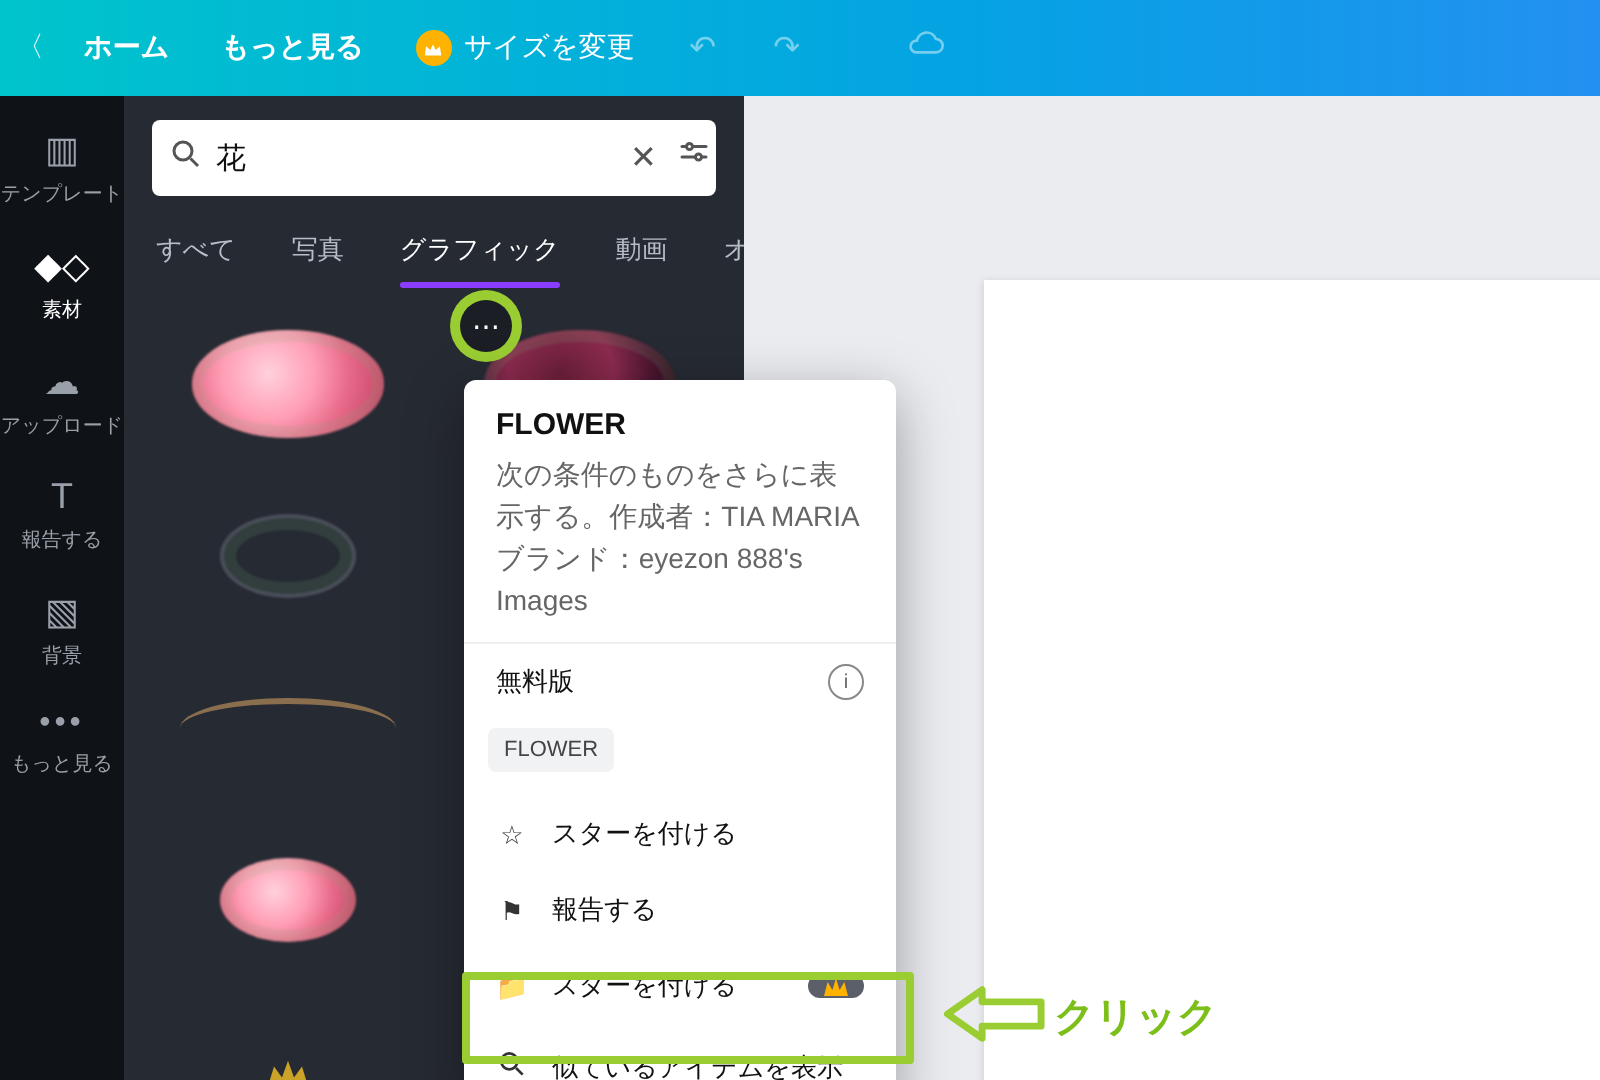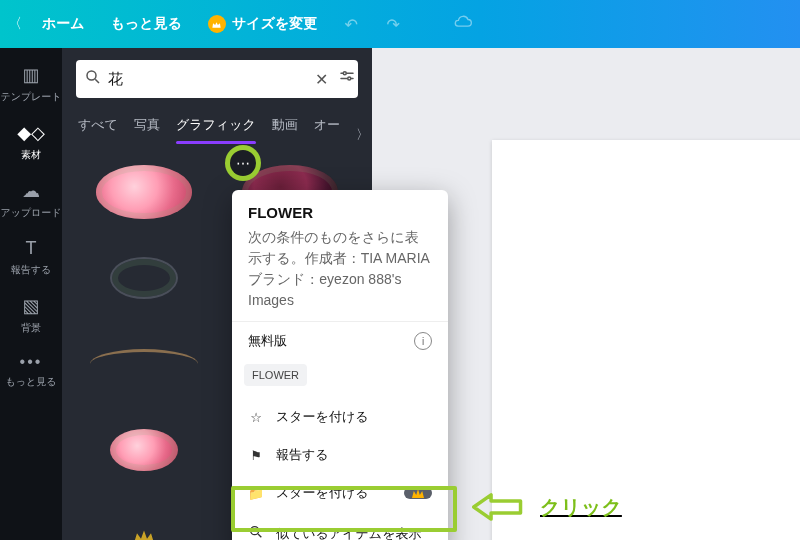--- a/index.html
+++ b/index.html
@@ -7,21 +7,21 @@
 
   
   .topbar {
     height: 48px;
     background: linear-gradient(90deg, #00c4cc 0%, #04a3e3 60%, #2390f1 100%);
     display: flex; align-items: center; padding: 0 8px; gap: 14px;
     color: #fff;
   }
   .topbar .btn { display: flex; align-items: center; gap: 6px; font-size: 14px; cursor: pointer; padding: 6px 6px; font-weight: bold; }
   .topbar .chev { font-size: 14px; opacity: .9; }
-  .topbar .resize { display: flex; align-items: center; gap: 6px; background: transparent; font-weight: 700; }
+  .topbar .resize { display: flex; align-items: center; gap: 6px; background: transparent; font-weight: 400; }
   .topbar .crown {
     width: 18px; height: 18px; border-radius: 50%; background: #ffb300;
     display: inline-flex; align-items: center; justify-content: center;
   }
   .topbar .crown svg { width: 11px; height: 11px; }
   .topbar .tool { width: 28px; text-align: center; opacity: .85; font-size: 16px; cursor: pointer; }
   .topbar .tool.dis { opacity: .45; }
 
   
   .rail {
@@ -44,21 +44,21 @@
     background: #fff; border-radius: 4px; height: 38px;
     display: flex; align-items: center; padding: 0 8px; gap: 6px;
   }
   .search .sicon { color: #555; }
   .search input {
     flex: 1; border: none; outline: none; font-size: 15px; color: #111;
     background: transparent;
   }
   .search .xicon, .search .slider { color: #555; cursor: pointer; padding: 2px; }
   .tabs {
-    display: flex; align-items: flex-end; gap: 16px; padding: 4px 16px 0;
+    display: flex; align-items: flex-end; gap: 28px; padding: 4px 16px 0;
     font-size: 13px; color: #b7bcc6; position: relative;
   }
   .tabs .tab { padding: 6px 0 10px; cursor: pointer; white-space: nowrap; }
   .tabs .tab.active { color: #fff; font-weight: 400; position: relative; }
   .tabs .tab.active::after {
     content: ""; position: absolute; left: 0; right: 0; bottom: 0;
     height: 3px; background: #8b3dff; border-radius: 2px;
   }
   .tabs .more { margin-left: auto; cursor: pointer; }
 
@@ -128,23 +128,22 @@
   .popup .simrow {
     padding: 12px 16px; display:flex; align-items:center; gap:12px; cursor:pointer;
   }
   .simbox {
     position:absolute; top: 486px; left: 231px; width: 226px; height: 46px;
     border: 4px solid #9acd32; border-radius: 2px; z-index: 30; pointer-events:none;
   }
 
   
   .annot {
-    position: absolute; top: 492px; left: 472px; display: flex; align-items:center; gap: 16px;
+    position: absolute; top: 492px; left: 472px; display: flex; align-items:flex-end; gap: 3px;
     z-index: 30;
-    text-decoration: underline;
   }
   .annot .arrow {
     width: 52px; height: 30px; position: relative;
   }
   .annot .arrow svg { width: 100%; height: 100%; }
   .annot .txt { color: #7dbf1a; font-size: 20px; font-weight: 700; }
 
   
   .canvas {
     position: absolute; top: 48px; left: 372px; right: 0; bottom: 0;

